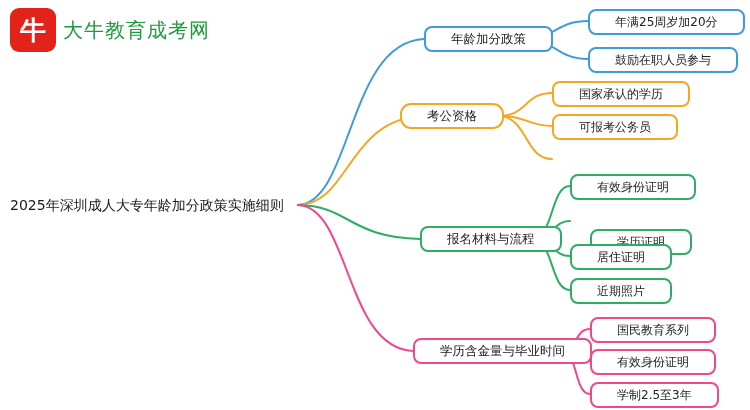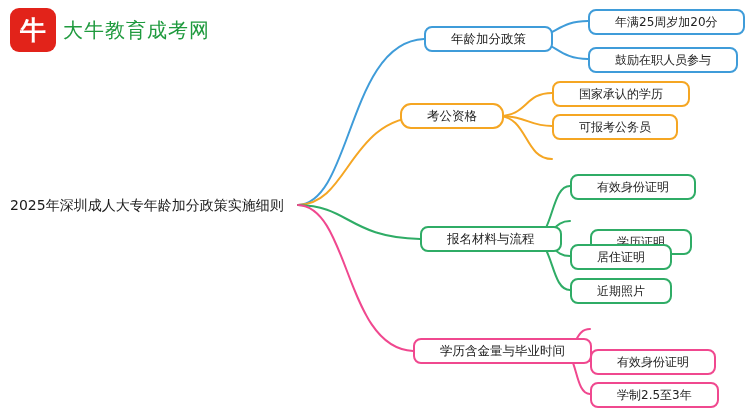--- a/index.html
+++ b/index.html
@@ -91,16 +91,17 @@
   <div class="node leaf bc0" style="left: 588px; top: 47px; border-color: rgb(63, 156, 217);">鼓励在职人员参与</div>
 
   <div class="node leaf bc1" style="left: 552px; top: 81px; border-color: rgb(245, 166, 35);">国家承认的学历</div>
   <div class="node leaf bc1" style="left: 552px; top: 114px; border-color: rgb(245, 166, 35);">可报考公务员</div>
 
   <div class="node leaf bc2" style="left: 570px; top: 174px; border-color: rgb(47, 172, 102);">有效身份证明</div>
   <div class="node leaf bc2" style="left: 590px; top: 209px; border-color: rgb(47, 172, 102); margin-top: 20px;">学历证明</div>
   <div class="node leaf bc2" style="left: 570px; top: 244px; border-color: rgb(47, 172, 102);">居住证明</div>
   <div class="node leaf bc2" style="left: 570px; top: 278px; border-color: rgb(47, 172, 102);">近期照片</div>
 
+  <div class="node leaf bc3" style="left: 590px; top: 317px; border-color: rgb(240, 72, 143);">国民教育系列</div>
   <div class="node leaf bc3" style="left: 590px; top: 349px; border-color: rgb(240, 72, 143);">有效身份证明</div>
   <div class="node leaf bc3" style="left: 590px; top: 382px; border-color: rgb(240, 72, 143);">学制2.5至3年</div>
 
 </div>
 
 </body></html>

